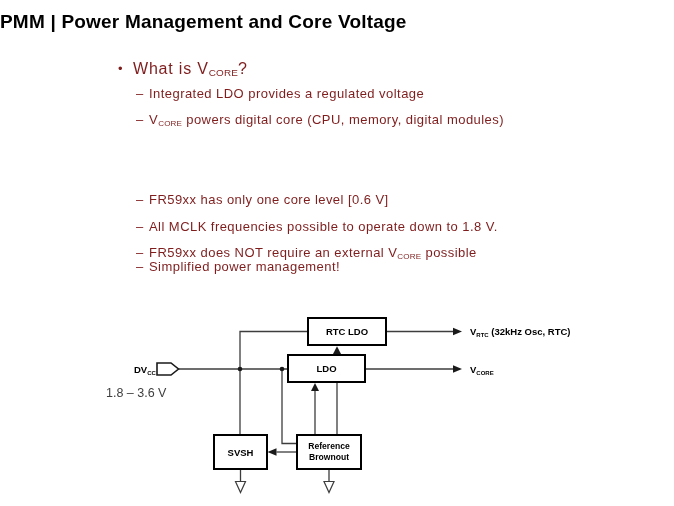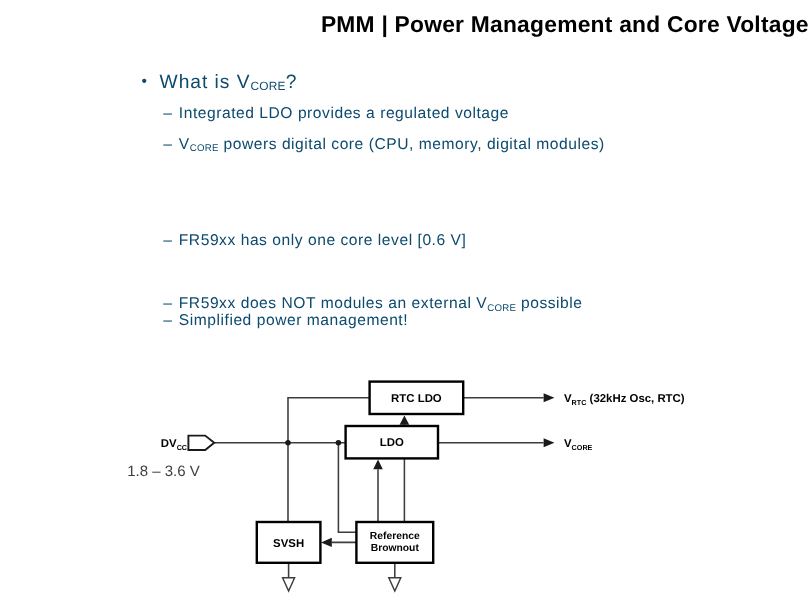--- a/index.html
+++ b/index.html
@@ -2,24 +2,24 @@
 <html><head>
 <meta charset="utf-8">
 <style>
   html,body { margin:0; padding:0; background:#fff; }
   .slide {
     position:relative; width:674px; height:506px; background:#ffffff;
     font-family:"Liberation Sans", sans-serif; overflow:hidden;
   }
   .title {
     position:absolute; top:11px; left:0; width:100%;
-    text-align:right; font-size:19px; font-weight:bold; color:#000;
+    text-align:left; font-size:19px; font-weight:bold; color:#000;
     letter-spacing:0.2px; white-space:nowrap;
   }
-  .row { position:absolute; color:#0c4a6e; white-space:nowrap; }
+  .row { position:absolute; color:#7f1d1d; white-space:nowrap; }
   .l1 { left:118px; font-size:16px; letter-spacing:0.8px; }
   .l2 { left:136px; font-size:13px; letter-spacing:0.45px; }
   .marker { display:inline-block; }
   .l1 > .marker { width:15px; font-size:13px; vertical-align:1px; }
   .l2 > .marker { width:13px; }
   .sub { font-size:0.62em; position:relative; top:0.22em; letter-spacing:0.2px; }
   .diagram { position:absolute; left:0; top:308px; width:674px; height:198px;text-decoration:underline; }
   svg text { font-family:"Liberation Sans", sans-serif; }
 </style>
 </head>
@@ -35,22 +35,25 @@
   <div class="row l2" style="top:86px">
     <span class="marker">–</span><span>Integrated LDO provides a regulated voltage</span><span class="sub"></span><span></span>
   </div>
   <div class="row l2" style="top:112px">
     <span class="marker">–</span><span>V</span><span class="sub">CORE</span><span> powers digital core (CPU, memory, digital modules)</span>
   </div>
 
   <div class="row l2" style="top:192px">
     <span class="marker">–</span><span>FR59xx has only one core level [0.6 V]</span><span class="sub"></span><span></span>
   </div>
+  <div class="row l2" style="top:219px">
+    <span class="marker">–</span><span>All MCLK frequencies possible to operate down to 1.8 V.</span><span class="sub"></span><span></span>
+  </div>
   <div class="row l2" style="top:245px">
-    <span class="marker">–</span><span>FR59xx does NOT modules an external V</span><span class="sub">CORE</span><span> possible</span>
+    <span class="marker">–</span><span>FR59xx does NOT require an external V</span><span class="sub">CORE</span><span> possible</span>
   </div>
   <div class="row l2" style="top:259px">
     <span class="marker">–</span><span>Simplified power management!</span><span class="sub"></span><span></span>
   </div>
 
   <div class="diagram">
     <svg width="674" height="198" viewBox="0 0 674 198">
 
       <g fill="none" stroke="#3d3d3d" stroke-width="1.3">
         <path d="M178.5 61 H288"></path>

